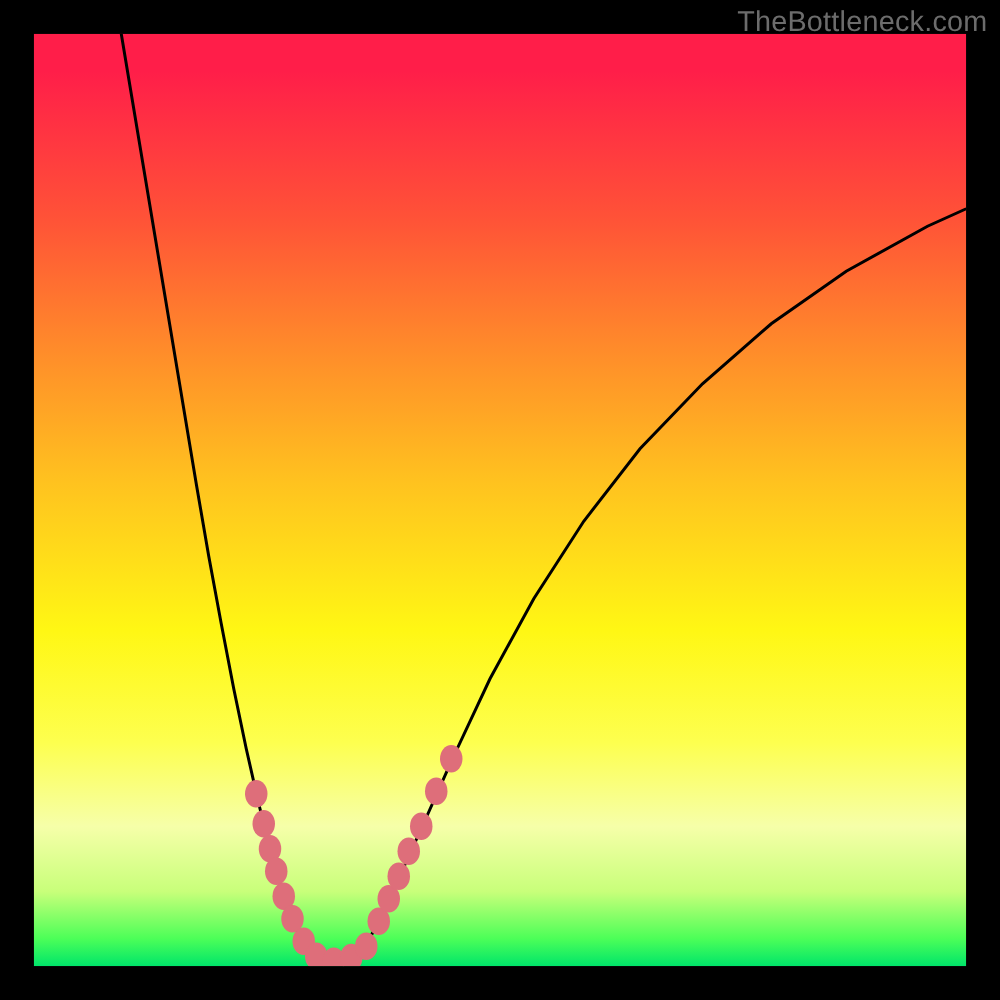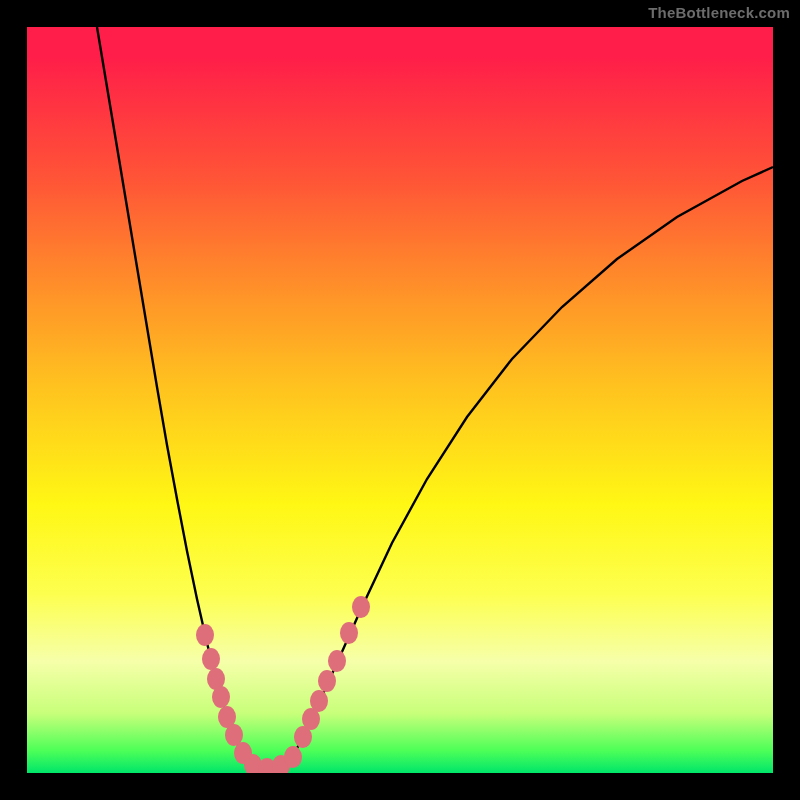--- a/index.html
+++ b/index.html
@@ -40,22 +40,22 @@
       #c8ff7a 92%,
       #4dff58 97%,
       #00e56a 100%
     );
   }
   .watermark {
     position: absolute;
     top: 4px;
     right: 10px;
     color: #6c6c6c;
-    font-size: 15px;
-    font-weight: 700;
+    font-size: 23px;
+    font-weight: 400;
     letter-spacing: 0.2px;
     user-select: none;
   }
   svg.curve {
     position: absolute;
     inset: 0;
   }
 </style>
 </head>
 <body>

